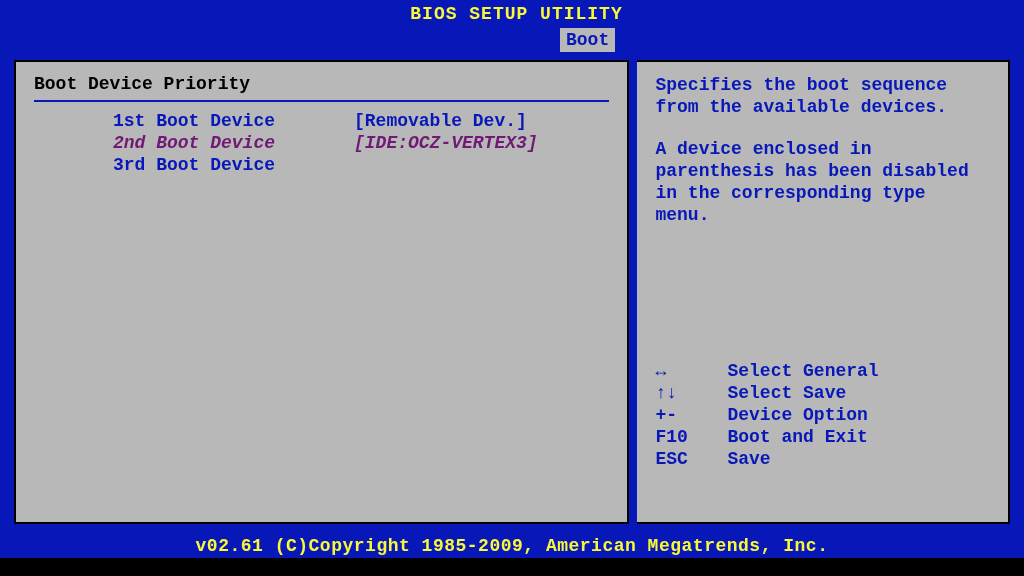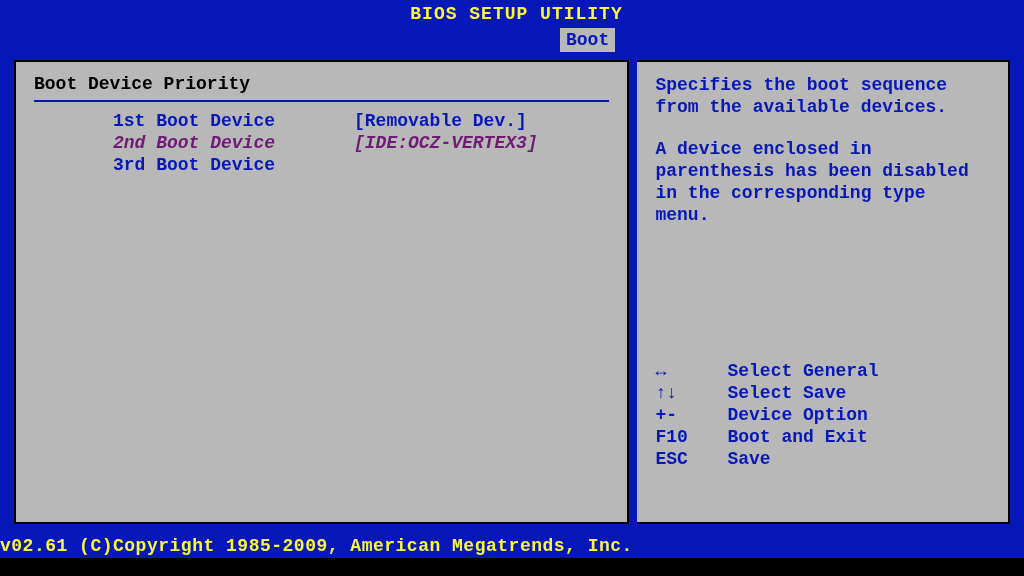--- a/index.html
+++ b/index.html
@@ -87,20 +87,21 @@
   .boot-value {}
   .selected { color: #701a75; font-style: italic; }
   .help-para { margin-bottom: 20px; line-height: 22px; }
   .key-legend { margin-top: auto; margin-bottom: 40px; }
   .key-row { display: flex; height: 22px; line-height: 22px; }
   .key-sym { width: 72px; }
   .footer {
     height: 24px;
     background: #0818b8;
     color: #f8f838;
+    text-align: center;
     line-height: 24px;
     letter-spacing: 0.5px;
   }
   .bottom-black {
     width: 1024px;
     height: 18px;
     background: #000;
   }
 </style>
 </head>

